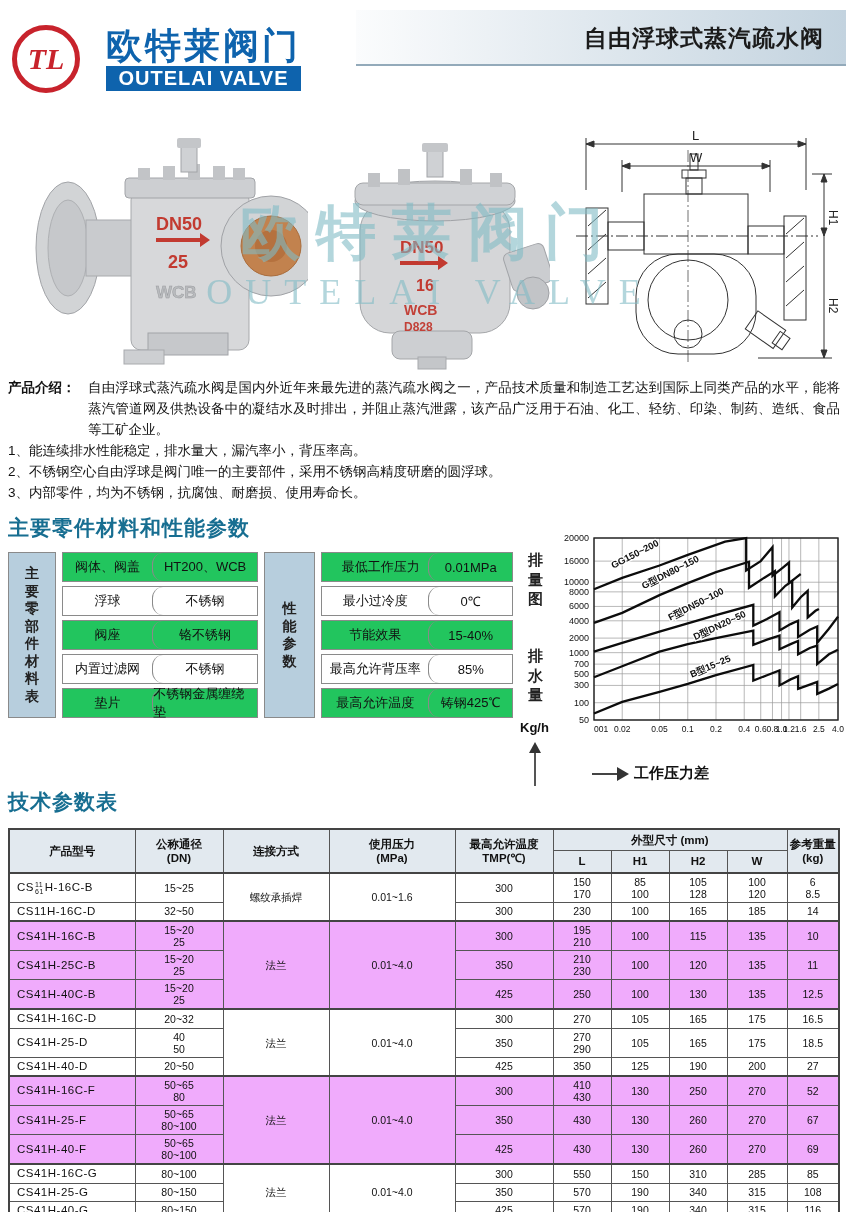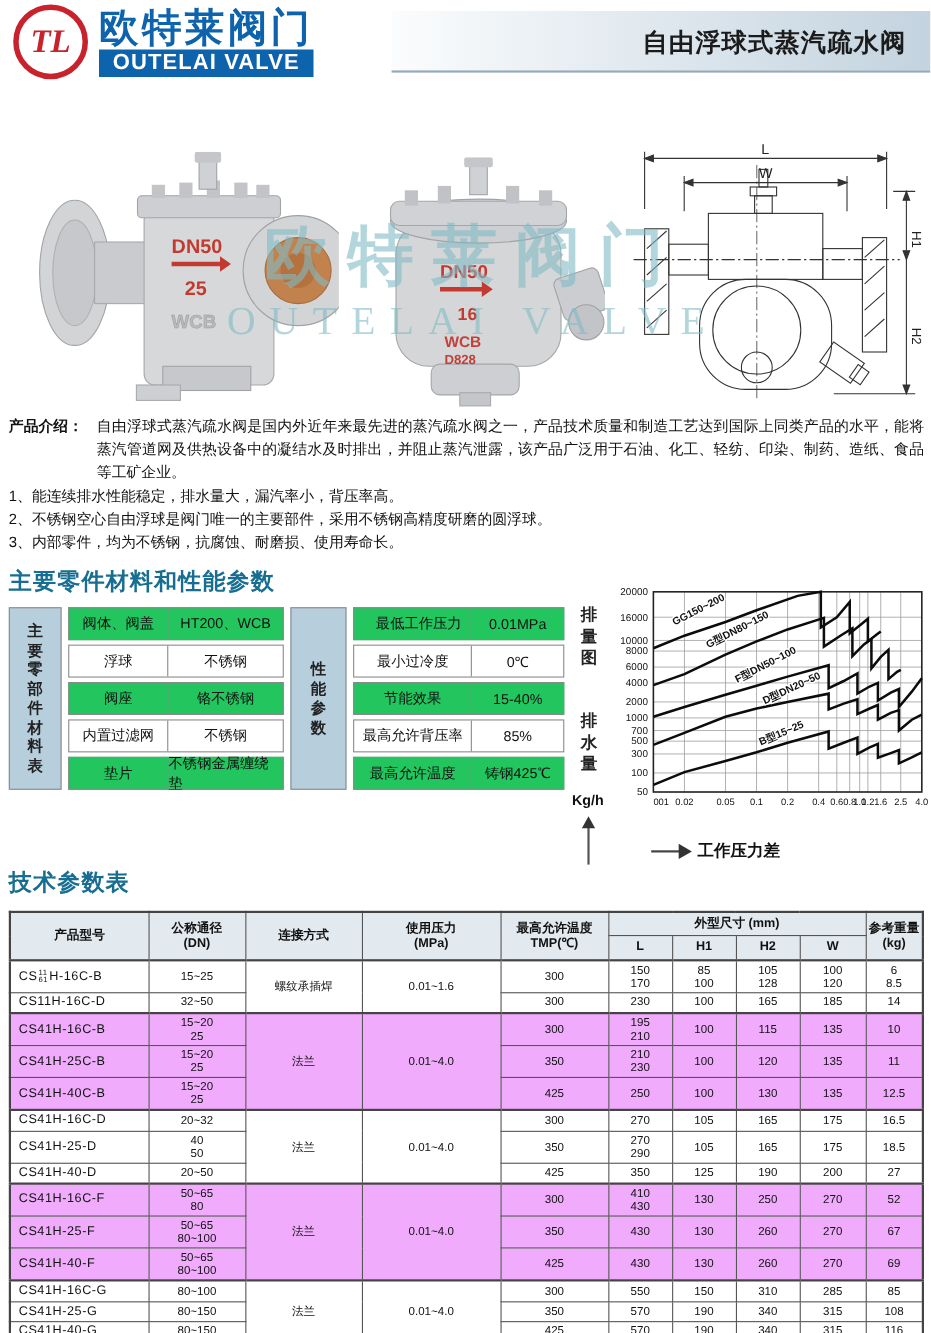--- a/index.html
+++ b/index.html
@@ -4,21 +4,21 @@
 <style>
   html,body{margin:0;padding:0;background:#fff;}
   .page{position:relative;width:846px;height:1212px;background:#fff;overflow:hidden;
         font-family:"Liberation Sans",sans-serif;color:#111;}
   
   .title-bar{position:absolute;left:356px;top:10px;width:490px;height:56px;
     background:linear-gradient(to right,#fbfcfd,#c3d3df);
     border-bottom:2px solid #93aaba;
     text-align:right;line-height:56px;font-size:23px;font-weight:600;color:#1b1b1b;
     padding-right:22px;box-sizing:border-box;letter-spacing:1px;}
-  .logo{position:absolute;left:12px;top:4px;display:flex;align-items:center;gap:10px;}
+  .logo{position:absolute;left:12px;top:25px;display:flex;align-items:center;gap:26px;}
   .logo-circle{width:58px;height:58px;border:5px solid #c8232c;border-radius:50%;
     display:flex;align-items:center;justify-content:center;
     color:#c8232c;font-family:"Liberation Serif",serif;font-style:italic;font-weight:bold;font-size:30px;}
   .logo-cn{color:#0e63ad;font-size:36px;font-weight:bold;letter-spacing:3px;line-height:1.05;}
   .logo-en{background:#0e63ad;color:#fff;font-size:20px;font-weight:bold;
     padding:1px 8px;letter-spacing:1px;margin-top:2px;text-align:center;}
   
   .photos{position:absolute;left:0;top:128px;width:846px;height:245px;}
   .ph{position:absolute;}
   .watermark{position:absolute;left:150px;top:75px;width:560px;text-align:center;
@@ -36,21 +36,21 @@
   .mat-table{position:absolute;left:8px;top:552px;display:flex;gap:6px;align-items:stretch;height:166px;}
   .vhead{width:48px;background:#b7cedd;border:1px solid#8a8a8a;box-sizing:border-box;
     display:flex;flex-direction:column;align-items:center;justify-content:center;
     font-size:14px;font-weight:bold;color:#222;}
   .vhead div{line-height:1.25;}
   .vh2{width:51px;}
   .mat-col{display:flex;flex-direction:column;justify-content:space-between;}
   .mrow{display:flex;height:30px;border:1px solid #8a8a8a;box-sizing:border-box;align-items:stretch;}
   .mrow.odd{background:#22c55e;} .mrow.even{background:#fff;}
   .mcell{display:flex;align-items:center;justify-content:center;font-size:13px;box-sizing:border-box;}
-  .mcell.v{border-left:1px solid #8a8a8a;}
+  .mcell.v{border-left:1px solid #8a8a8a;border-radius:11px;}
   .mat-col.parts{width:196px;} .mat-col.perf{width:192px;}
   
   .chart{position:absolute;left:516px;top:524px;width:330px;height:264px;}
   .cap-v{position:absolute;display:flex;flex-direction:column;align-items:center;
     font-size:15px;font-weight:bold;color:#222;}
   .cap-v div{line-height:1.3;}
   .kgh{position:absolute;font-size:13px;font-weight:bold;}
   .up-arrow{position:absolute;width:2px;height:40px;background:#555;}
   .up-arrow:before{content:"";position:absolute;top:-10px;left:-5px;
     border:6px solid transparent;border-bottom:11px solid #333;}

